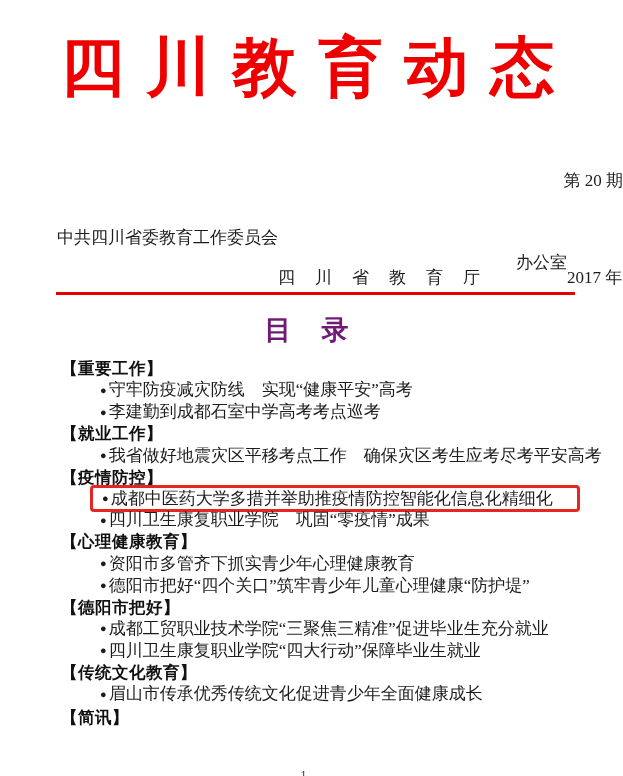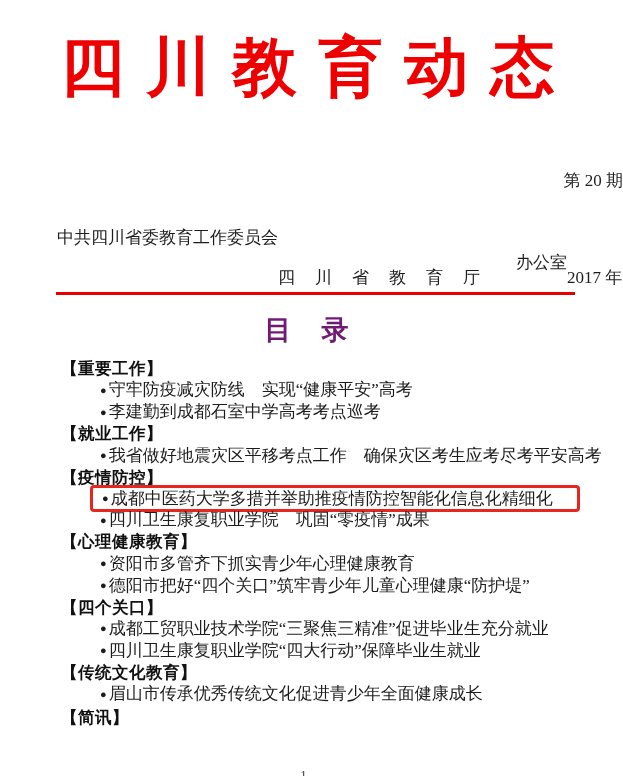--- a/index.html
+++ b/index.html
@@ -138,21 +138,21 @@
       <div class="toc-item"><span class="bullet">●</span><span>四川卫生康复职业学院　巩固“零疫情”成果</span></div>
     </div>
 
     <div class="toc-section">
       <div class="toc-header">【心理健康教育】</div>
       <div class="toc-item"><span class="bullet">●</span><span>资阳市多管齐下抓实青少年心理健康教育</span></div>
       <div class="toc-item"><span class="bullet">●</span><span>德阳市把好“四个关口”筑牢青少年儿童心理健康“防护堤”</span></div>
     </div>
 
     <div class="toc-section">
-      <div class="toc-header">【四个关口】</div>
+      <div class="toc-header">【德阳市把好】</div>
       <div class="toc-item"><span class="bullet">●</span><span>成都工贸职业技术学院“三聚焦三精准”促进毕业生充分就业</span></div>
       <div class="toc-item"><span class="bullet">●</span><span>四川卫生康复职业学院“四大行动”保障毕业生就业</span></div>
     </div>
 
     <div class="toc-section">
       <div class="toc-header">【传统文化教育】</div>
       <div class="toc-item"><span class="bullet">●</span><span>眉山市传承优秀传统文化促进青少年全面健康成长</span></div>
     </div>
 
     <div class="toc-section toc-section-brief">

